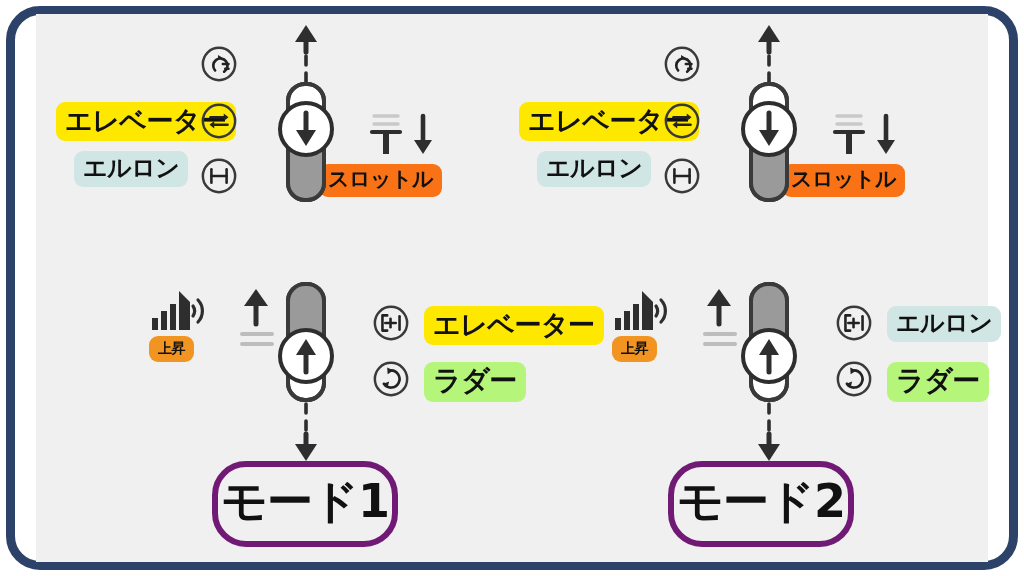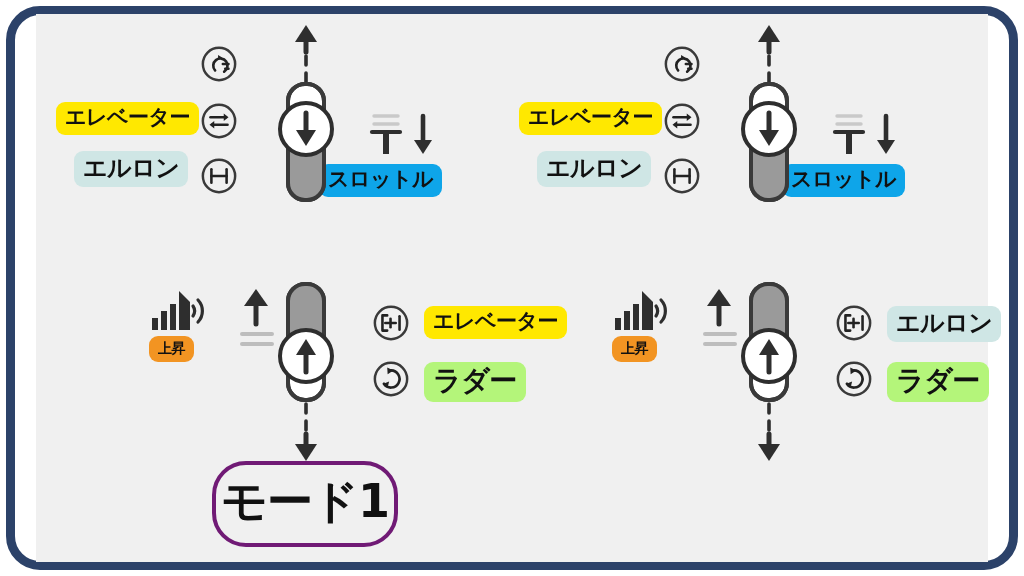--- a/index.html
+++ b/index.html
@@ -41,23 +41,23 @@
     align-items: center;
     justify-content: center;
     border-radius: 9px;
     font-weight: 700;
     color: #111111;
     white-space: nowrap;
     letter-spacing: -0.5px;
     line-height: 1;
     padding: 5px 9px 7px 9px;
   }
-  .badge.elevator { background: #ffe800; font-size: 21px; }
+  .badge.elevator { background: #ffe800; font-size: 27px; }
   .badge.aileron  { background: #cfe6e5; font-size: 24px; }
-  .badge.throttle { background: #0ea5e9; font-size: 21px; }
+  .badge.throttle { background: #f97316; font-size: 21px; }
   .badge.rise     { background: #f29422; font-size: 14px; }
   .badge.rudder   { background: #b4f57a; font-size: 28px; }
 
   
   .circ-icon {
     position: absolute;
     width: 38px; height: 38px;
   }
   .circ-icon svg { display: block; width: 38px; height: 38px; }
 
@@ -69,21 +69,21 @@
   .stick { position: absolute; }
   .stick svg { display: block; }
 
   
   .mode-pill {
     position: absolute;
     display: flex;
     align-items: center;
     justify-content: center;
     background: #f0f0f0;
-    border: 4px solid #701a75;
+    border: 6px solid #701a75;
     border-radius: 34px;
     font-size: 46px;
     font-weight: 700;
     color: #111111;
     letter-spacing: -1px;
     width: 186px; height: 86px;
     padding-bottom: 4px;
   }
 </style>
 </head>
@@ -334,15 +334,16 @@
           <path d="M16 8 l6.5 3 l-6 4 z" fill="#222"></path>
           <path d="M16.5 29 l-4.5 -4 l6 -2.5 z" fill="#222"></path>
         </svg>
       </div>
 
       <div class="badge rudder" style="left:388px; top:98px;">ラダー</div>
     </div>
 
     <div class="mode-pill" style="left:176px; top:447px;">モード1</div>
 
+    <div class="mode-pill" style="left:632px; top:447px;">モード2</div>
 
   </div>
 </div>
 
 </body></html>

